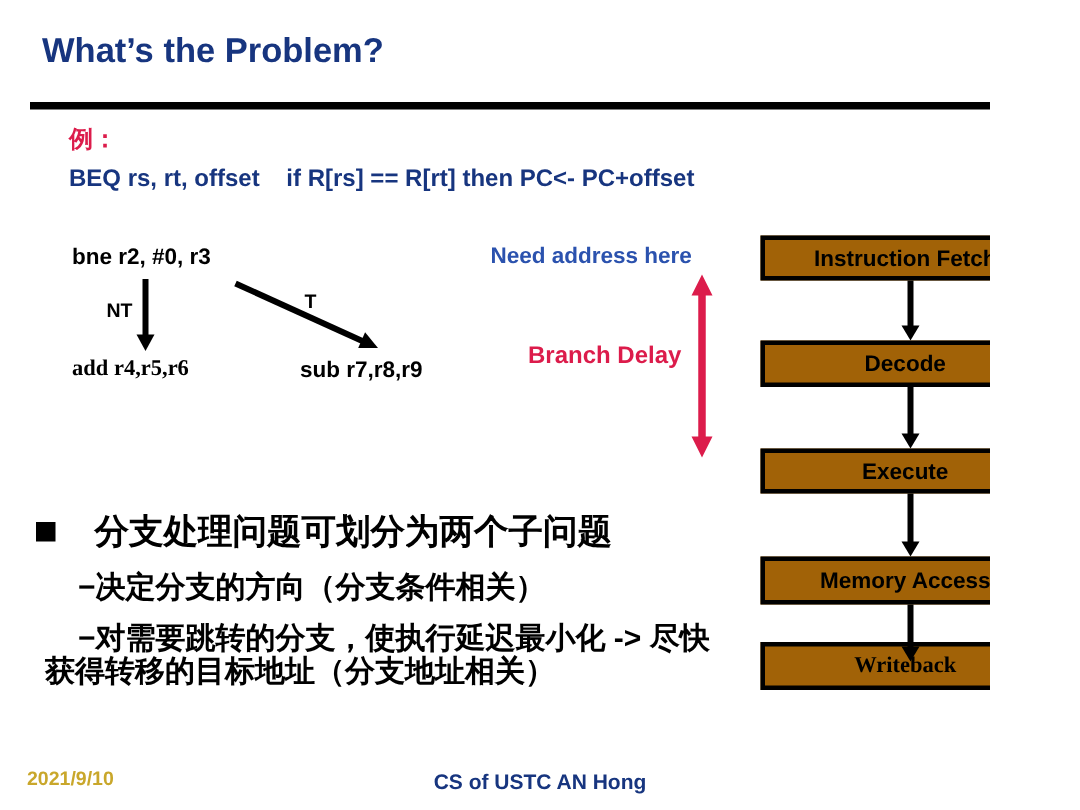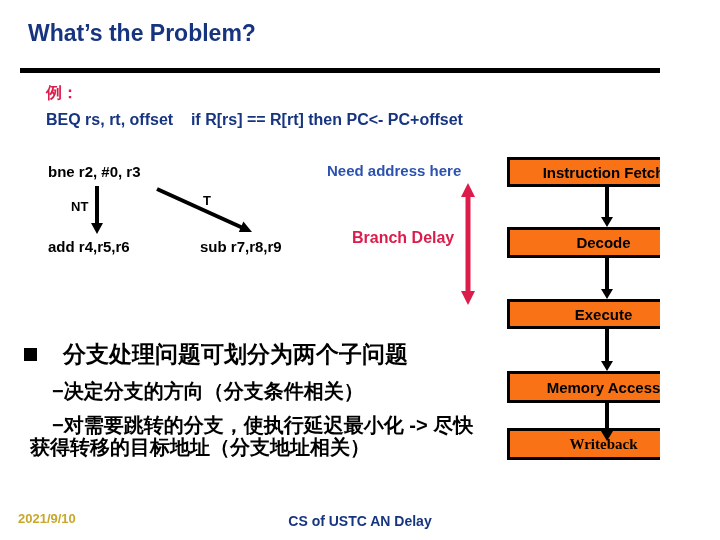--- a/index.html
+++ b/index.html
@@ -30,35 +30,35 @@
   }
   .instruction-line {
     left: 46px; top: 111px;
     font-size: 16px; font-weight: bold;
     color: #17357F;
     white-space: pre;
   }
 
   .code { font-size: 15px; font-weight: bold; color: #000; white-space: pre; }
   .bne  { left: 48px;  top: 163px; }
-  .add  { left: 48px;  top: 238px; }
+  .add  { left: 48px;  top: 238px; font-family: Liberation Serif, serif; }
   .sub  { left: 200px; top: 238px; }
   .lbl  { font-size: 13px; font-weight: bold; color: #000; }
   .nt   { left: 71px;  top: 199px; }
   .t    { left: 203px; top: 193px; }
 
   .ann { font-weight: bold; white-space: pre; }
   .need    { left: 327px; top: 162px; font-size: 15px; color: #2B52AE; }
   .delay   { left: 352px; top: 229px; font-size: 16px; color: #DC1C4B; }
   .compute { left: 327px; top: 305px; font-size: 16px; color: #2B52AE; }
 
   .stage {
     left: 507px; width: 187px;
     border: 3px solid #000;
-    background: #f97316;
+    background: #a16207;
     display: flex; align-items: center; justify-content: center;
     font-size: 15px; font-weight: bold; color: #000;
     text-align: center;
   }
   .s0 { top: 157px; height: 24px; }
   .s1 { top: 227px; height: 25px; }
   .s2 { top: 299px; height: 24px; }
   .s3 { top: 371px; height: 26px; }
   .s4 { top: 428px; height: 26px; font-family: Liberation Serif, serif; }
 
@@ -164,16 +164,16 @@
 
   <div class="abs bullet-main">
     <span class="sq"></span>
     <span>分支处理问题可划分为两个子问题</span>
   </div>
   <div class="abs bullet-sub sub1">−决定分支的方向（分支条件相关）</div>
   <div class="abs bullet-sub sub2a">−对需要跳转的分支，使执行延迟最小化 -&gt; 尽快</div>
   <div class="abs bullet-sub sub2b">获得转移的目标地址（分支地址相关）</div>
 
   <div class="abs footer-date">2021/9/10</div>
-  <div class="abs footer-center">CS of USTC AN Delay</div>
+  <div class="abs footer-center">CS of USTC AN Hong</div>
   <div class="abs footer-page">7</div>
 
 </div>
 
 </body></html>

